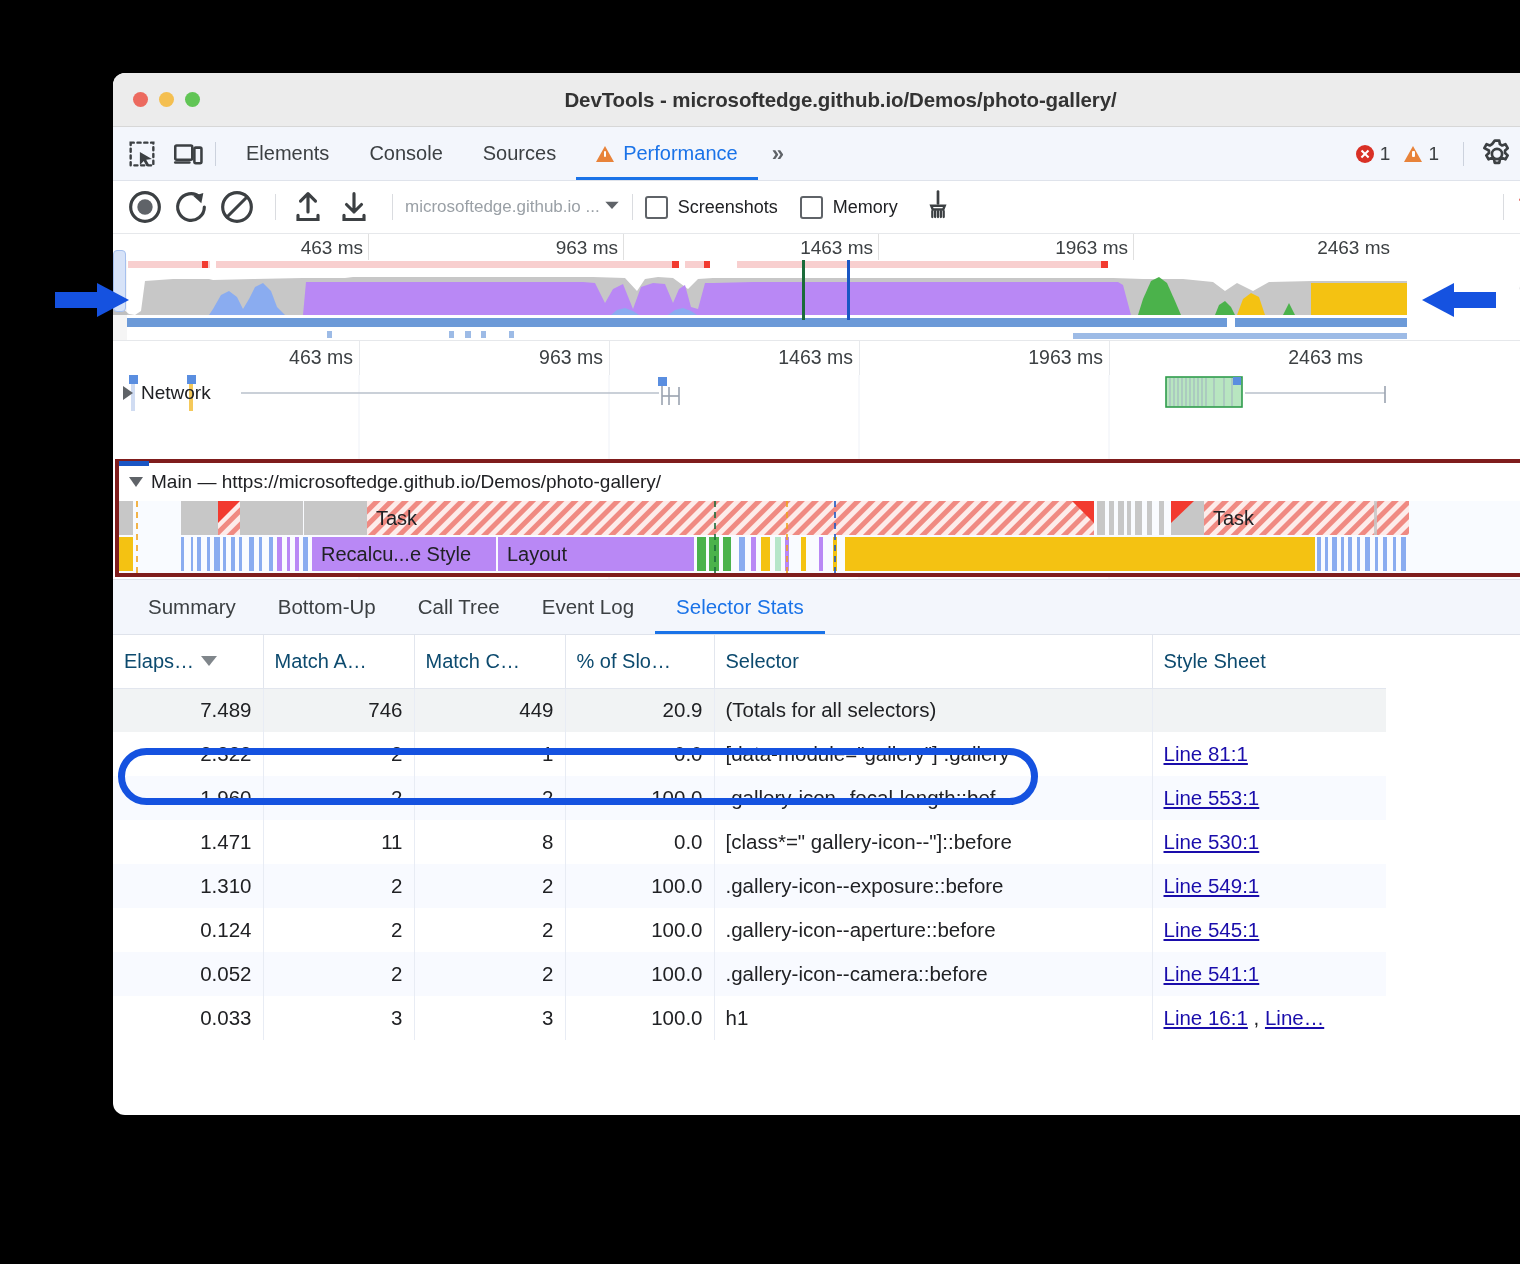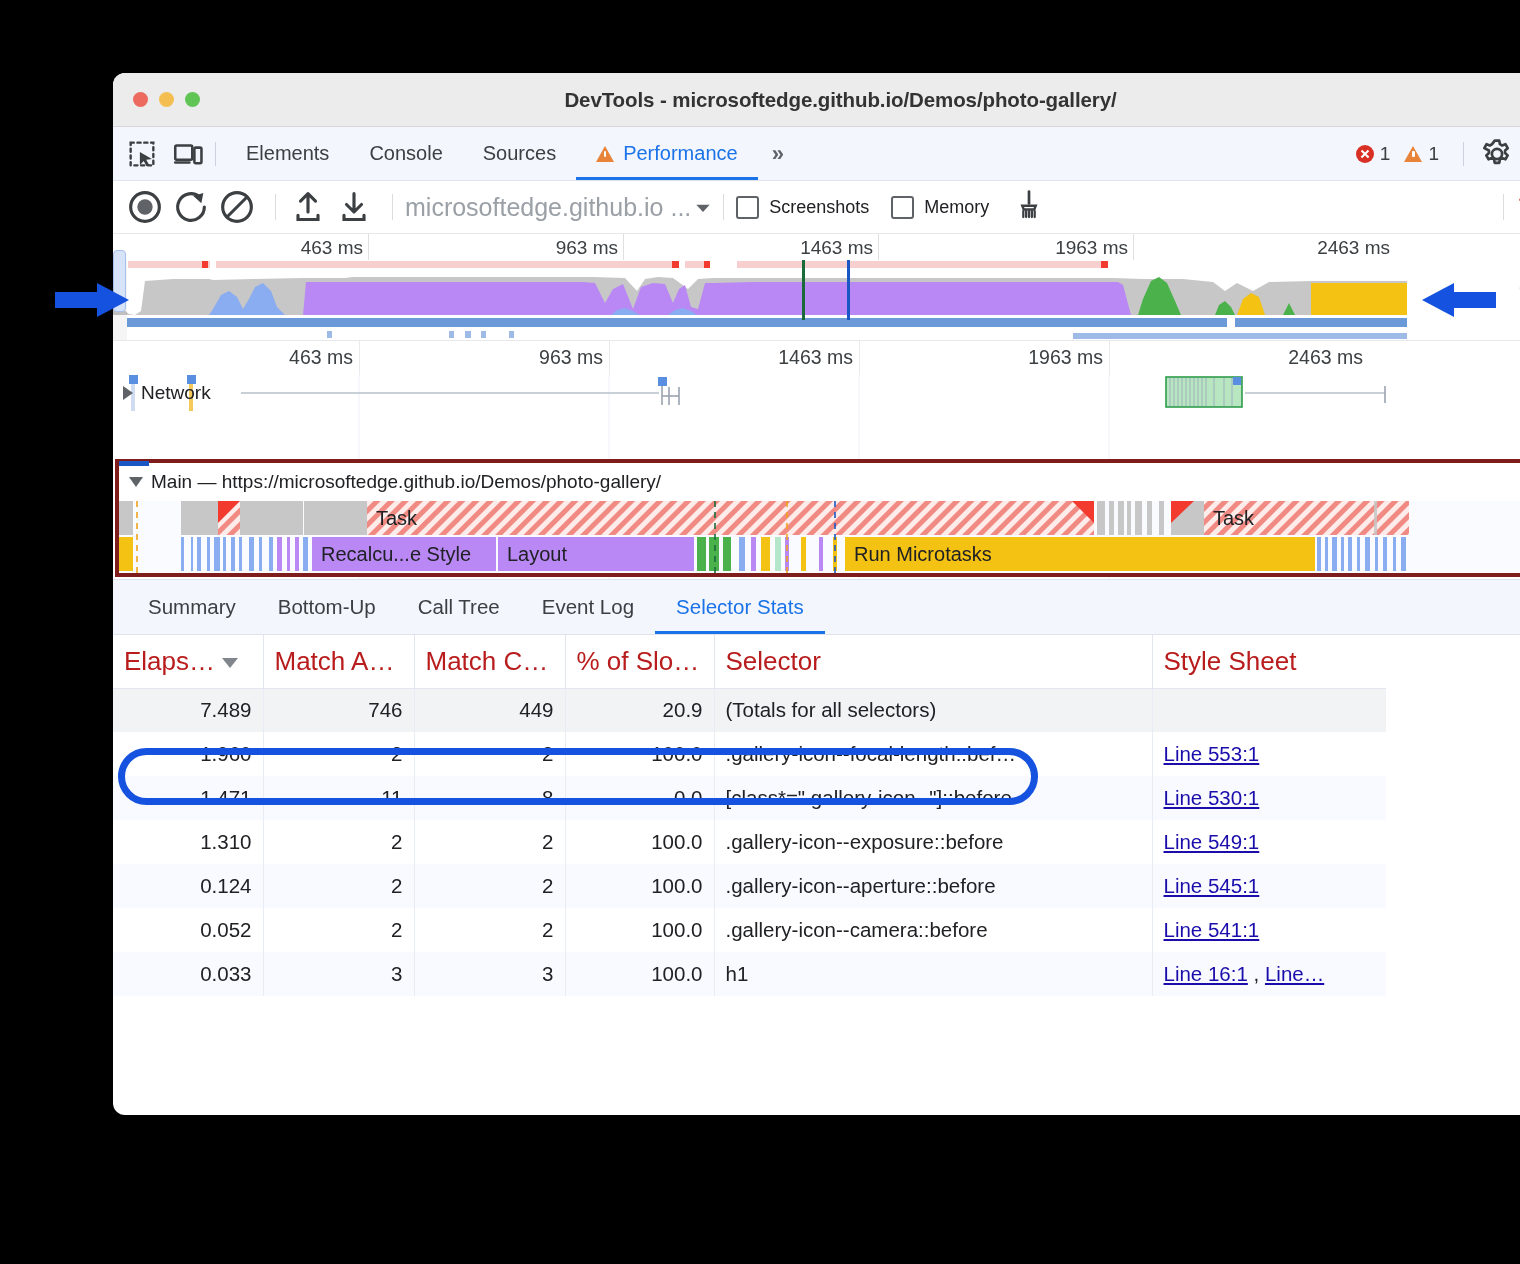--- a/index.html
+++ b/index.html
@@ -52,21 +52,21 @@
   .err-circ:after{transform:rotate(-45deg);}
 
   
   #rectoolbar{
     position:relative;height:52px;background:#fff;border-bottom:1px solid #e6e8eb;
     display:flex;align-items:center;padding:0 12px;
   }
   .rt-btn{width:40px;height:40px;margin-right:6px;position:relative;flex:0 0 auto;}
   .rt-sep{width:1px;height:26px;background:#dadce0;margin:0 12px;}
   #url-select{
-    display:flex;align-items:center;font-size:25px;color:#9aa0a6;max-width:350px;
+    display:flex;align-items:center;font-size:17px;color:#9aa0a6;max-width:350px;
     white-space:nowrap;
   }
   .cbx{width:19px;height:19px;border:2px solid #5f6368;border-radius:3px;flex:0 0 auto;}
   .cbx-lbl{font-size:18px;color:#202124;margin-left:10px;margin-right:22px;white-space:nowrap;}
   .cbx-wrap{display:flex;align-items:center;}
 
   
   #overview{position:relative;height:106px;background:#fff;overflow:hidden;}
   #ov-ruler{position:absolute;left:0;right:0;top:0;height:26px;}
   .ov-tick{position:absolute;top:0;height:26px;border-right:1px solid #e0e0e0;}
@@ -96,21 +96,21 @@
   
   #btabs{position:relative;height:54px;background:#f3f6fc;border-top:1px solid #dfe3eb;border-bottom:1px solid #dfe3eb;
     display:flex;align-items:center;padding-left:14px;}
   .btab{font-size:20.5px;color:#3c4043;padding:0 21px;height:54px;line-height:54px;white-space:nowrap;}
   .btab.active{color:#1a73e8;box-shadow:inset 0 -3px 0 #1a73e8;}
 
   
   #tablewrap{position:relative;height:unset;background:#fff;}
   table{border-collapse:collapse;width:1273px;table-layout:fixed;}
   th{
-    font-size:26px;font-weight:normal;color:#b91c1c;text-align:left;
+    font-size:20px;font-weight:normal;color:#0c4a6e;text-align:left;
     height:53px;padding:0 11px;border-right:1px solid #e2e6ee;border-bottom:1px solid #e2e6ee;
     background:#fff;white-space:nowrap;overflow:hidden;box-sizing:border-box;
   }
   td{
     font-size:20.5px;color:#202124;height:44px;padding:0 11px;
     border-right:1px solid #e8ecf4;white-space:nowrap;overflow:hidden;box-sizing:border-box;
   }
   td.num{text-align:right;}
   tbody tr:nth-child(odd){background:#f8faff;}
   tbody tr:nth-child(even){background:#fff;}
@@ -592,21 +592,20 @@
             <line x1="596" y1="0" x2="596" y2="124" stroke="#1b6b3a"></line>
             <line x1="668" y1="0" x2="668" y2="124" stroke="#f0a21c"></line>
             <line x1="716" y1="0" x2="716" y2="124" stroke="#1a56c4"></line>
           </g>
         </svg>
 
         <div class="fbar" style="left:248px;top:0;width:300px">Task</div>
         <div class="fbar" style="left:1085px;top:0;width:200px">Task</div>
         <div class="fbar" style="left:193px;top:36px;width:184px">Recalcu...e Style</div>
         <div class="fbar" style="left:379px;top:36px;width:196px">Layout</div>
-        <div class="fbar" style="left:726px;top:36px;width:470px">Run Microtasks</div>
         <div class="fbar" style="left:726px;top:72px;width:330px">(anonymous)</div>
 
       </div>
     </div>
 
     <div class="vscroll" style="top:2px;height:200px">
       <div class="vthumb" style="top:4px;height:36px"></div>
       <div class="vthumb" style="top:78px;height:36px"></div>
     </div>
   </div>
@@ -644,20 +643,28 @@
       <tbody id="tbody">
           <tr class="totals">
             <td class="num">7.489</td>
             <td class="num">746</td>
             <td class="num">449</td>
             <td class="num">20.9</td>
             <td>(Totals for all selectors)</td>
             <td style="border-right: none;"></td>
           </tr>
           <tr>
+            <td class="num">2.322</td>
+            <td class="num">2</td>
+            <td class="num">1</td>
+            <td class="num">0.0</td>
+            <td>[data-module="gallery"] .gallery</td>
+            <td style="border-right: none;"><span class="sslink">Line 81:1</span></td>
+          </tr>
+          <tr>
             <td class="num">1.960</td>
             <td class="num">2</td>
             <td class="num">2</td>
             <td class="num">100.0</td>
             <td>.gallery-icon--focal-length::bef…</td>
             <td style="border-right: none;"><span class="sslink">Line 553:1</span></td>
           </tr>
           <tr>
             <td class="num">1.471</td>
             <td class="num">11</td>

